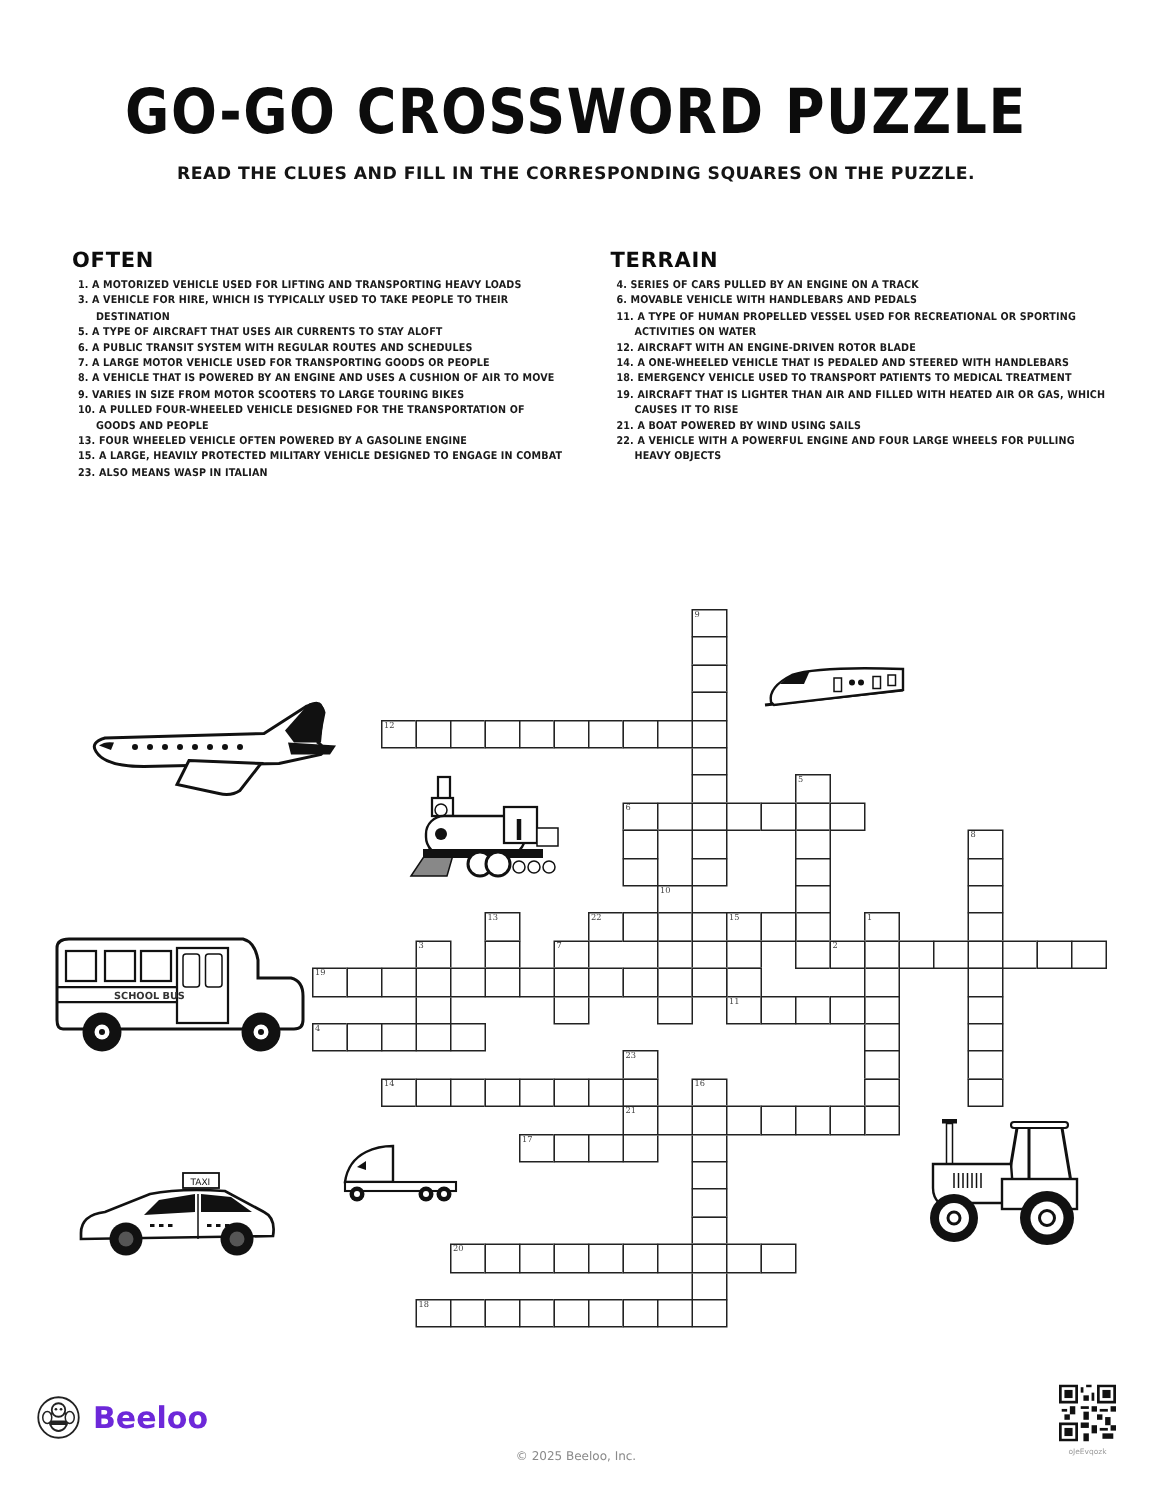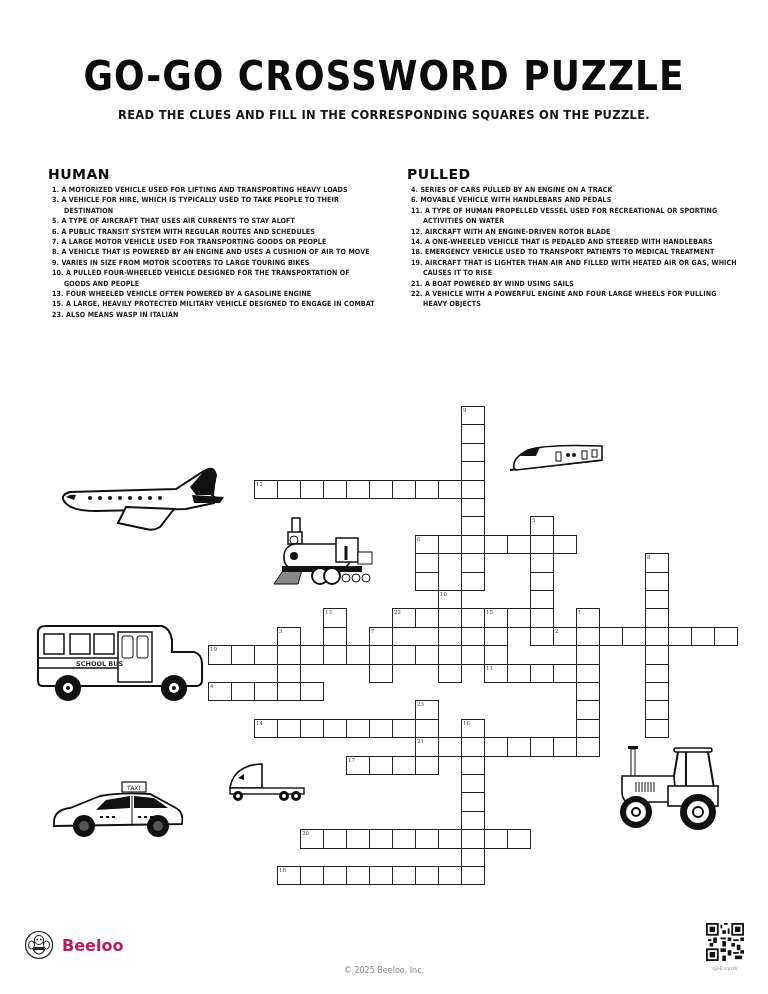--- a/index.html
+++ b/index.html
@@ -37,56 +37,56 @@
     border: 1.6px solid #222; background: #fff; pointer-events: auto;
   }
   .cell .num {
     position: absolute; left: 1px; top: 0px; font-size: 5.5px; line-height: 6px;
     font-family: "DejaVu Serif", serif; color: #444;
   }
 
   .illus { position: absolute; }
   .footer-logo { position: absolute; left: 24px; top: 930px; display: flex; align-items: center; }
   .footer-logo .brand {
-    font-family: "DejaVu Sans", sans-serif; font-weight: bold; font-size: 16px;
-    margin-left: 8px; color: #be185d;
+    font-family: "DejaVu Sans", sans-serif; font-weight: bold; font-size: 20px;
+    margin-left: 8px; color: #6d28d9;
   }
   .copyright {
     position: absolute; left: 0; width: 768px; top: 966px; text-align: center;
     font-family: "DejaVu Sans", sans-serif; font-size: 8px; color: #8a8a8a;
   }
   .qr { position: absolute; left: 706px; top: 923px; width: 38px; height: 38px; }
   .qr-code { position: absolute; left: 700px; top: 965px; width: 50px; text-align: center;
     font-family: "DejaVu Sans", sans-serif; font-size: 5px; color: #999; }
 </style>
 </head>
 <body>
 
 <div class="title">GO-GO CROSSWORD PUZZLE</div>
 <div class="subtitle">READ THE CLUES AND FILL IN THE CORRESPONDING SQUARES ON THE PUZZLE.</div>
 
 <div class="clue-col down">
-  <div class="clue-head">HUMAN</div>
+  <div class="clue-head">OFTEN</div>
   <ul class="clue-list" id="down-list">
       <li class="clue">1. A MOTORIZED VEHICLE USED FOR LIFTING AND TRANSPORTING HEAVY LOADS</li>
       <li class="clue">3. A VEHICLE FOR HIRE, WHICH IS TYPICALLY USED TO TAKE PEOPLE TO THEIR DESTINATION</li>
       <li class="clue">5. A TYPE OF AIRCRAFT THAT USES AIR CURRENTS TO STAY ALOFT</li>
       <li class="clue">6. A PUBLIC TRANSIT SYSTEM WITH REGULAR ROUTES AND SCHEDULES</li>
       <li class="clue">7. A LARGE MOTOR VEHICLE USED FOR TRANSPORTING GOODS OR PEOPLE</li>
       <li class="clue">8. A VEHICLE THAT IS POWERED BY AN ENGINE AND USES A CUSHION OF AIR TO MOVE</li>
       <li class="clue">9. VARIES IN SIZE FROM MOTOR SCOOTERS TO LARGE TOURING BIKES</li>
       <li class="clue">10. A PULLED FOUR-WHEELED VEHICLE DESIGNED FOR THE TRANSPORTATION OF GOODS AND PEOPLE</li>
       <li class="clue">13. FOUR WHEELED VEHICLE OFTEN POWERED BY A GASOLINE ENGINE</li>
       <li class="clue">15. A LARGE, HEAVILY PROTECTED MILITARY VEHICLE DESIGNED TO ENGAGE IN COMBAT</li>
       <li class="clue">23. ALSO MEANS WASP IN ITALIAN</li>
     </ul>
 </div>
 
 <div class="clue-col across">
-  <div class="clue-head">PULLED</div>
+  <div class="clue-head">TERRAIN</div>
   <ul class="clue-list" id="across-list">
       <li class="clue">4. SERIES OF CARS PULLED BY AN ENGINE ON A TRACK</li>
       <li class="clue">6. MOVABLE VEHICLE WITH HANDLEBARS AND PEDALS</li>
       <li class="clue">11. A TYPE OF HUMAN PROPELLED VESSEL USED FOR RECREATIONAL OR SPORTING ACTIVITIES ON WATER</li>
       <li class="clue">12. AIRCRAFT WITH AN ENGINE-DRIVEN ROTOR BLADE</li>
       <li class="clue">14. A ONE-WHEELED VEHICLE THAT IS PEDALED AND STEERED WITH HANDLEBARS</li>
       <li class="clue">18. EMERGENCY VEHICLE USED TO TRANSPORT PATIENTS TO MEDICAL TREATMENT</li>
       <li class="clue">19. AIRCRAFT THAT IS LIGHTER THAN AIR AND FILLED WITH HEATED AIR OR GAS, WHICH CAUSES IT TO RISE</li>
       <li class="clue">21. A BOAT POWERED BY WIND USING SAILS</li>
       <li class="clue">22. A VEHICLE WITH A POWERFUL ENGINE AND FOUR LARGE WHEELS FOR PULLING HEAVY OBJECTS</li>

